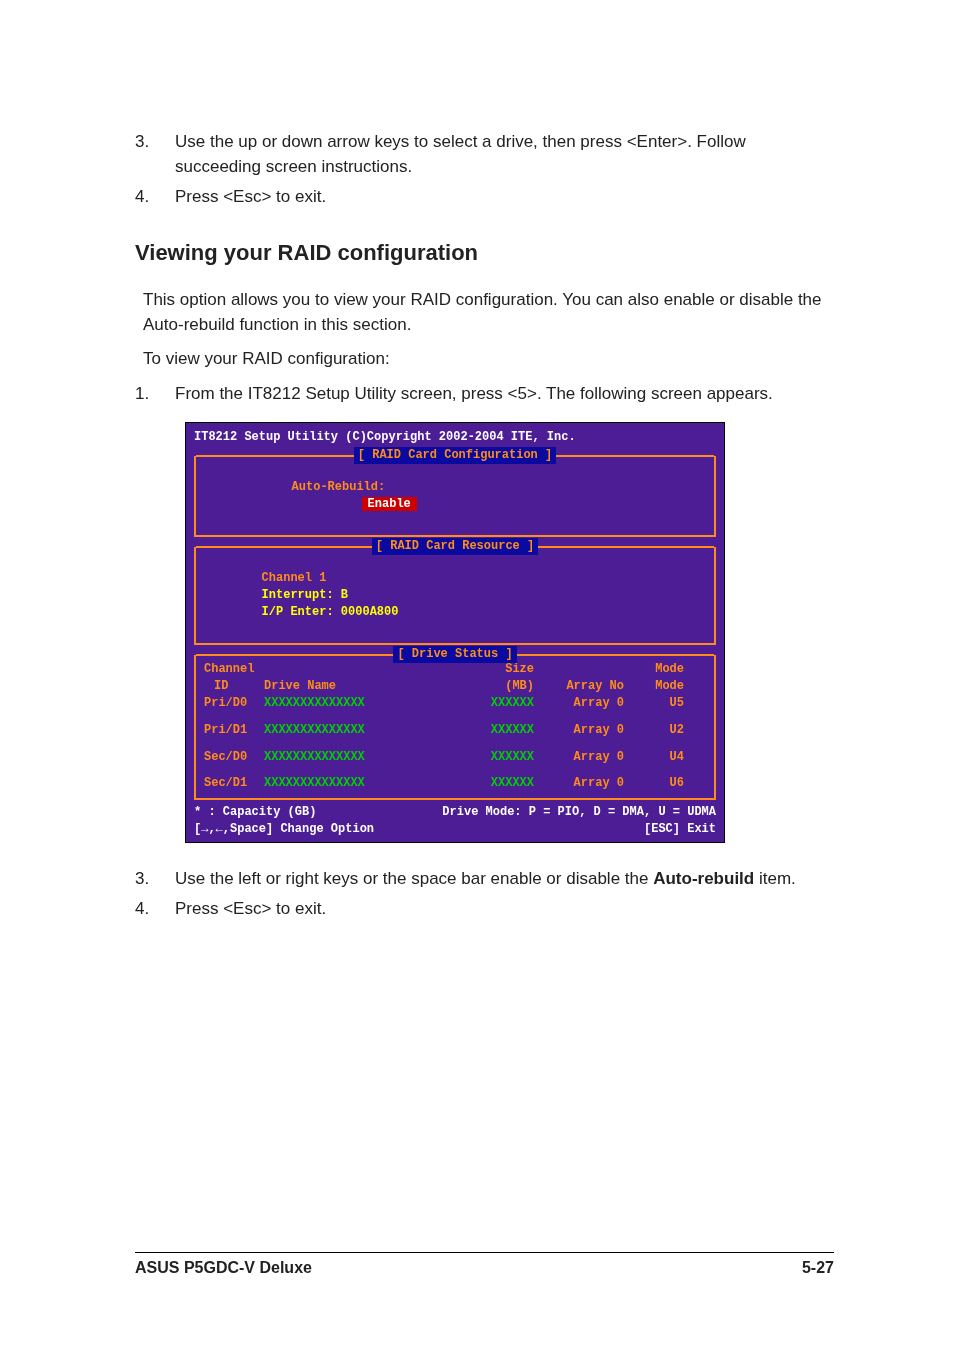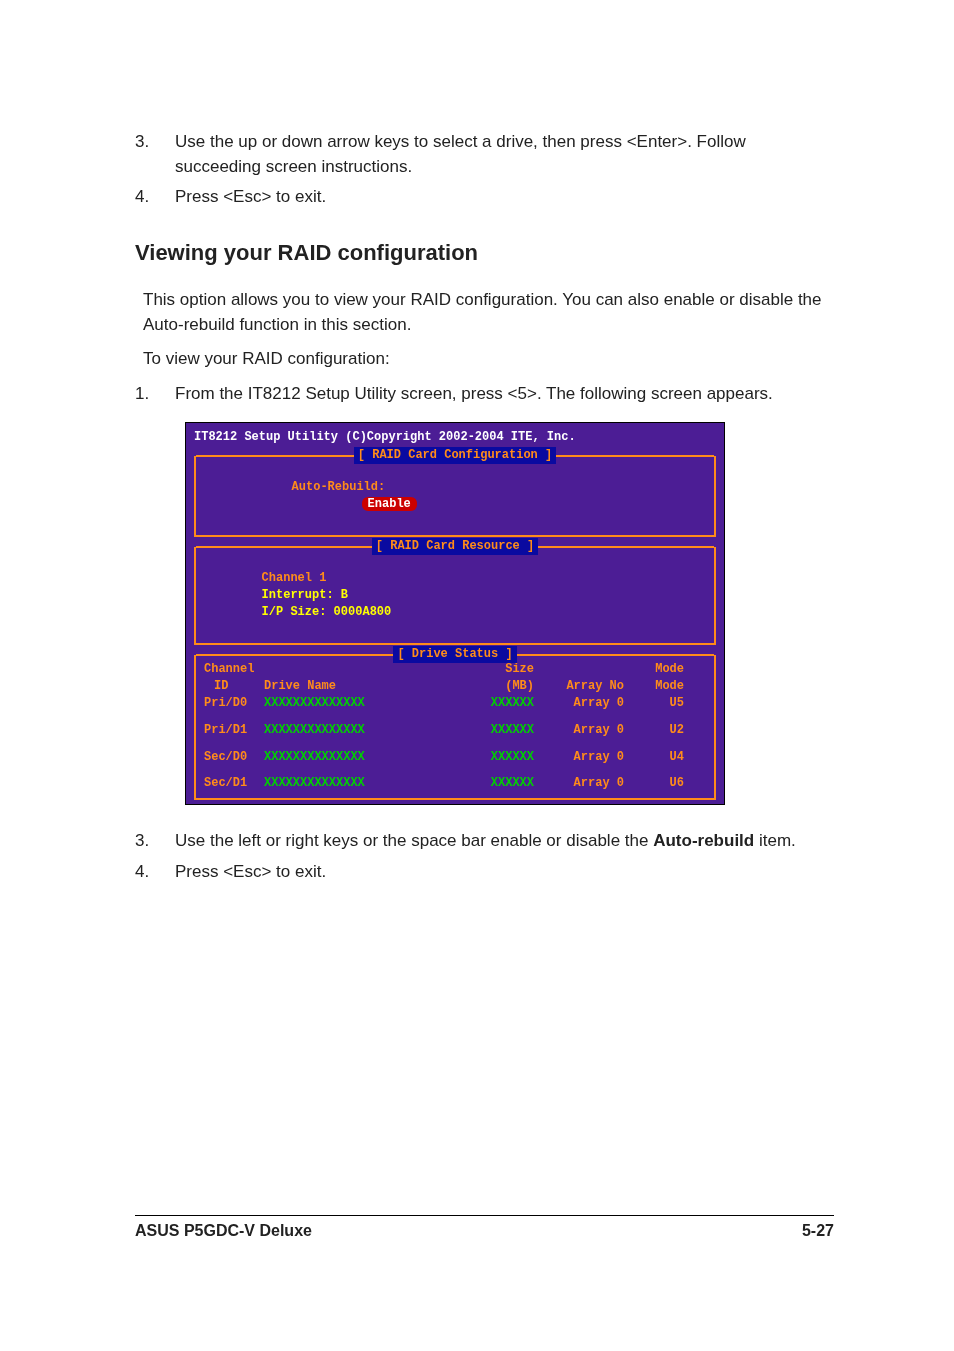--- a/index.html
+++ b/index.html
@@ -121,34 +121,34 @@
     <div class="title-bar">IT8212 Setup Utility (C)Copyright 2002-2004 ITE, Inc.</div>
 
     <div class="term-box">
       <div class="legend">
         <div class="line"></div>
         <div class="lbl">[ RAID Card Configuration ]</div>
         <div class="line"></div>
       </div>
       <div class="row">
         <span class="orange" style="display:inline-block; width:170px; padding-left:30px;">Auto-Rebuild:</span>
-        <span class="enable-pill" style="margin-left:100px;border-radius:6px;">Enable</span>
+        <span class="enable-pill" style="margin-left:100px;">Enable</span>
       </div>
     </div>
 
     <div class="term-box">
       <div class="legend">
         <div class="line"></div>
         <div class="lbl">[ RAID Card Resource ]</div>
         <div class="line"></div>
       </div>
       <div class="row">
         <span class="orange" style="display:inline-block; width:120px;">Channel 1</span>
         <span class="yellow" style="display:inline-block; width:130px;">Interrupt: B</span>
-        <span class="yellow">I/P Size: 0000A800</span>
+        <span class="yellow">I/P Enter: 0000A800</span>
       </div>
     </div>
 
     <div class="term-box">
       <div class="legend">
         <div class="line"></div>
         <div class="lbl">[ Drive Status ]</div>
         <div class="line"></div>
       </div>
 
@@ -157,20 +157,30 @@
 
       <div class="row"><span class="orange" style="display:inline-block;width:60px;">Pri/D0</span><span class="green" style="display:inline-block;width:190px;">XXXXXXXXXXXXXX</span><span class="green" style="display:inline-block;width:80px;text-align:right;">XXXXXX</span><span class="orange" style="display:inline-block;width:90px;text-align:right;">Array 0</span><span class="orange" style="display:inline-block;width:60px;text-align:right;">U5</span></div>
 
       <div class="row" style="margin-top:10px;"><span class="orange" style="display:inline-block;width:60px;">Pri/D1</span><span class="green" style="display:inline-block;width:190px;">XXXXXXXXXXXXXX</span><span class="green" style="display:inline-block;width:80px;text-align:right;">XXXXXX</span><span class="orange" style="display:inline-block;width:90px;text-align:right;">Array 0</span><span class="orange" style="display:inline-block;width:60px;text-align:right;">U2</span></div>
 
       <div class="row" style="margin-top:10px;"><span class="orange" style="display:inline-block;width:60px;">Sec/D0</span><span class="green" style="display:inline-block;width:190px;">XXXXXXXXXXXXXX</span><span class="green" style="display:inline-block;width:80px;text-align:right;">XXXXXX</span><span class="orange" style="display:inline-block;width:90px;text-align:right;">Array 0</span><span class="orange" style="display:inline-block;width:60px;text-align:right;">U4</span></div>
 
       <div class="row" style="margin-top:10px;"><span class="orange" style="display:inline-block;width:60px;">Sec/D1</span><span class="green" style="display:inline-block;width:190px;">XXXXXXXXXXXXXX</span><span class="green" style="display:inline-block;width:80px;text-align:right;">XXXXXX</span><span class="orange" style="display:inline-block;width:90px;text-align:right;">Array 0</span><span class="orange" style="display:inline-block;width:60px;text-align:right;">U6</span></div>
     </div>
 
+    <div class="term-footer">
+      <div style="display:flex; justify-content:space-between;">
+        <span>* : Capacity (GB)</span>
+        <span>Drive Mode: P = PIO, D = DMA, U = UDMA</span>
+      </div>
+      <div style="display:flex; justify-content:space-between;">
+        <span>[→,←,Space] Change Option</span>
+        <span>[ESC] Exit</span>
+      </div>
+    </div>
   </div>
 
   <div class="ol-item">
     <div class="num">3.</div>
     <div class="txt">
       <span>Use the left or right keys or the space bar enable or disable the </span><span class="bold">Auto-rebuild</span><span> item.</span>
     </div>
   </div>
   <div class="ol-item">
     <div class="num">4.</div>

